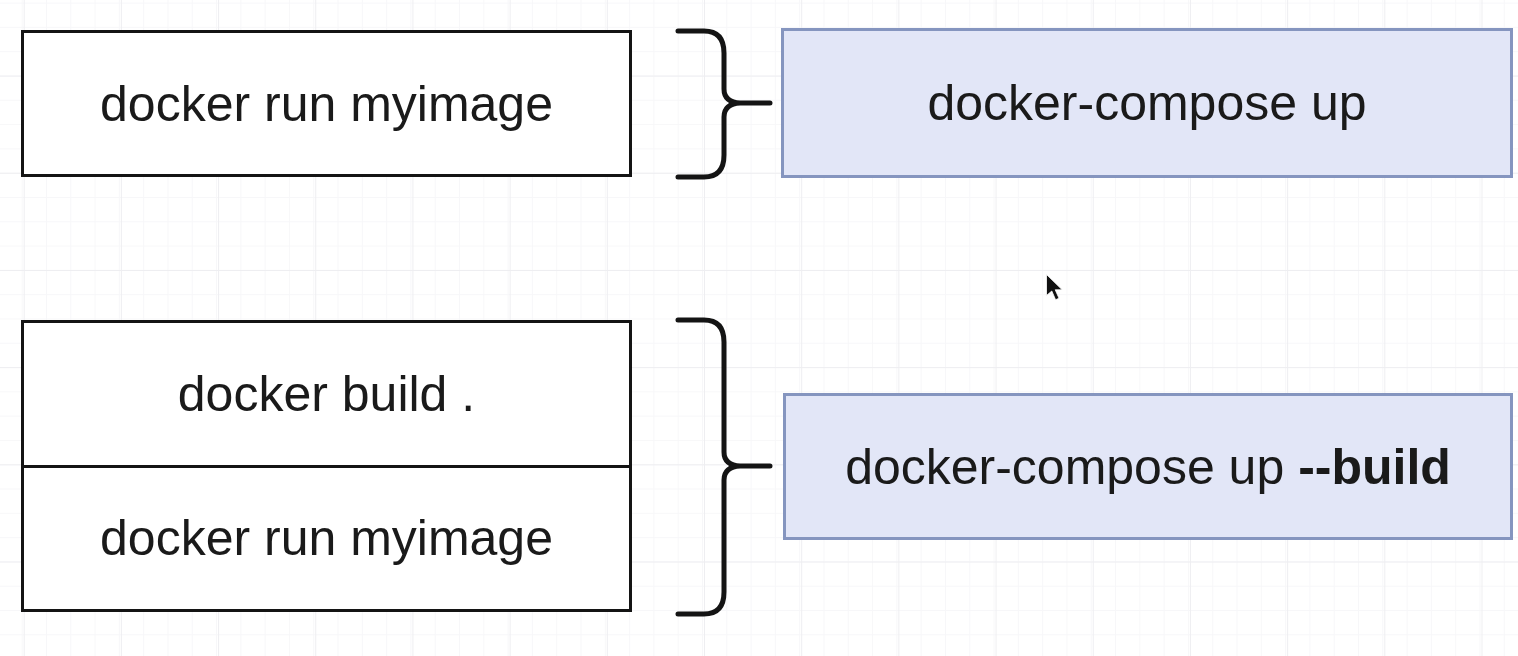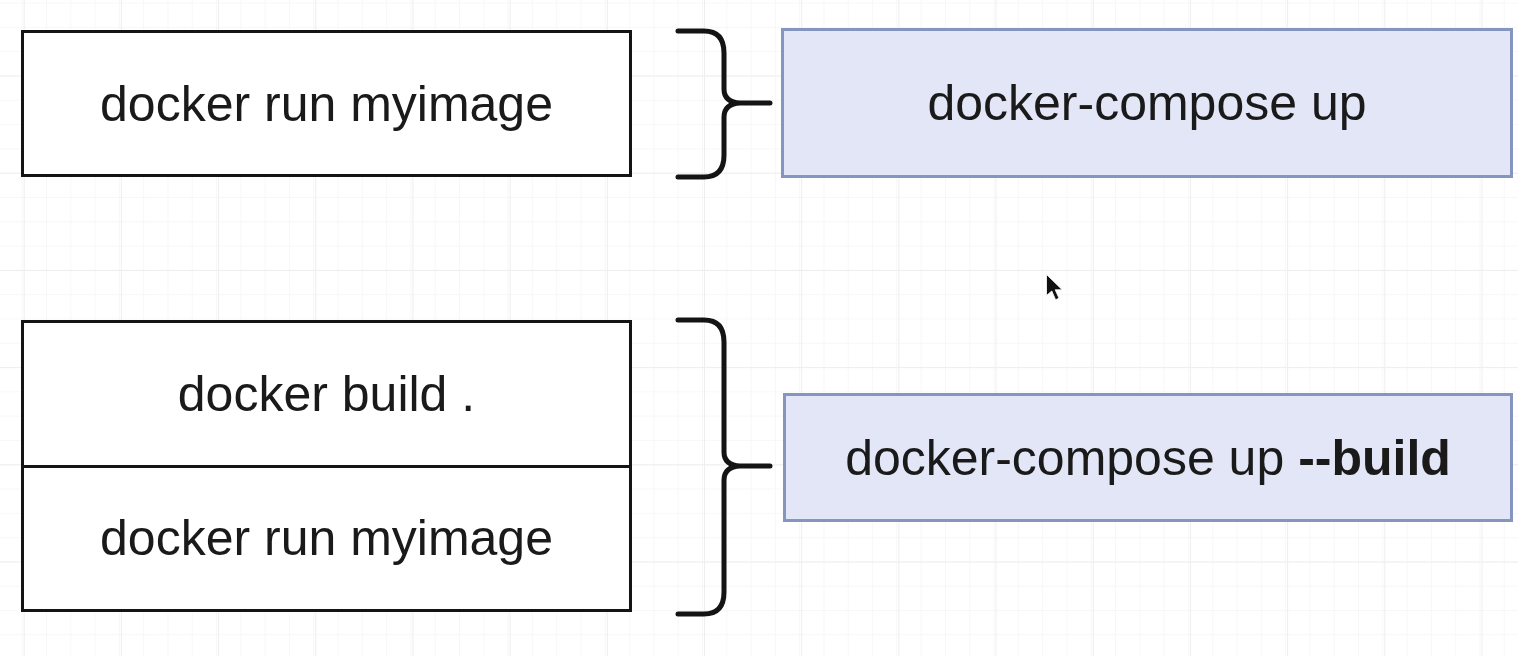--- a/index.html
+++ b/index.html
@@ -112,19 +112,19 @@
     <div class="cell">
       <span>docker run myimage</span>
     </div>
   </div>
 
   <svg class="brace" style="left:670px; top:314px;" width="106" height="306" viewBox="0 0 106 306" aria-hidden="true">
     <path d="M8 6 H34 Q54 6 54 28 V138 Q54 151 70 152 H100
              M8 300 H34 Q54 300 54 278 V166 Q54 153 70 152 H100"></path>
   </svg>
 
-  <div class="shape blue-box" style="left:783px; top:393px; width:730px; height:129px;">
+  <div class="shape blue-box" style="left:783px; top:393px; width:730px; height:147px;">
     <span>
       <span>docker-compose up </span><span class="bold-part">--build</span>
     </span>
   </div>
 
 </div>
 
 </body></html>

